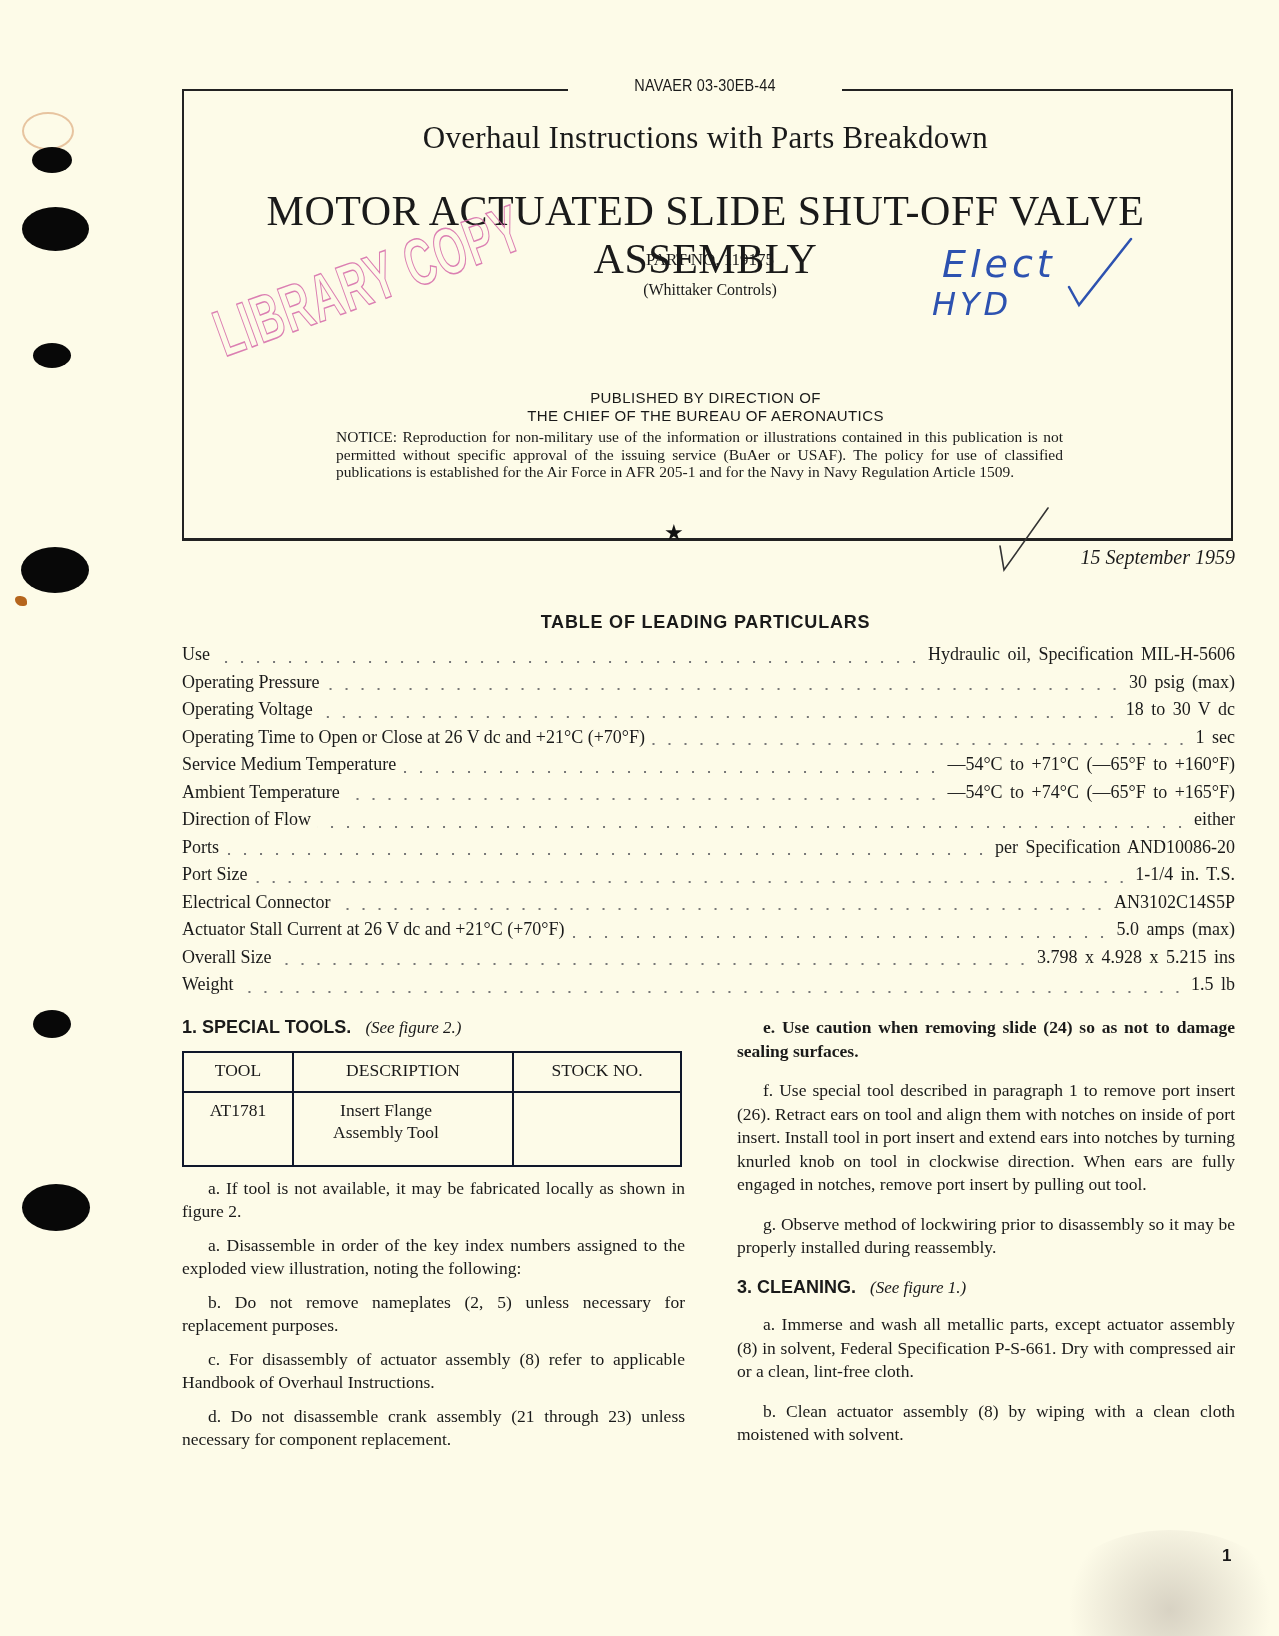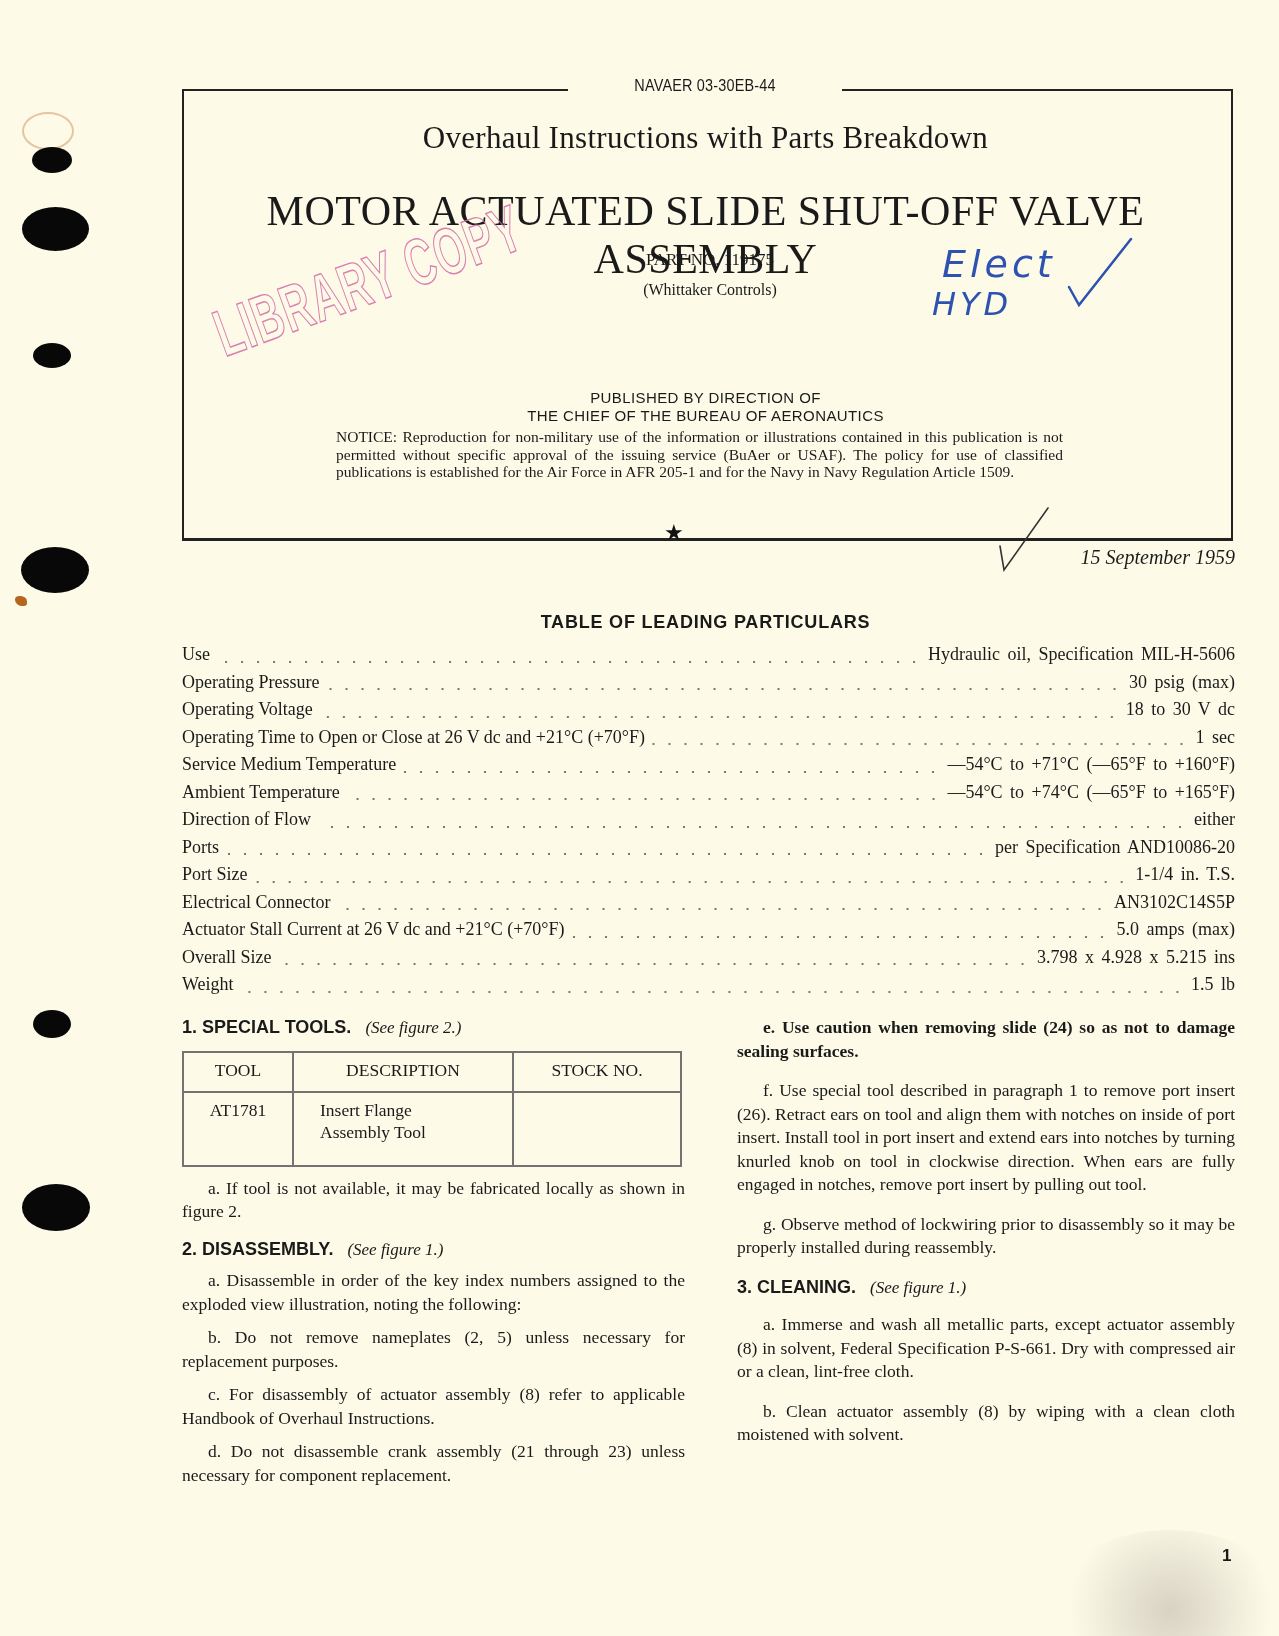--- a/index.html
+++ b/index.html
@@ -84,21 +84,21 @@
 
     
     .col { position: absolute; font-size: 17.5px; line-height: 23.5px; }
     .col-left { left: 182px; width: 503px; top: 1016px; }
     .col-right { left: 737px; width: 498px; top: 1016px; }
     .sec-head { font-family: "Liberation Sans", "DejaVu Sans", sans-serif; font-weight: bold; font-size: 18px; margin: 0; }
     .sec-head .ref { font-family: "Liberation Serif", serif; font-style: italic; font-weight: normal; font-size: 17px; margin-left: 14px; }
     .para { margin: 0 0 10px 0; text-indent: 26px; text-align: justify; }
 
     table.tools { border-collapse: collapse; width: 500px; margin: 11px 0 10px 0; font-size: 17.5px; }
-    table.tools th, table.tools td { border: 2px solid #737373; padding: 6px 10px; vertical-align: top; }
+    table.tools th, table.tools td { border: 2px solid #0f172a; padding: 6px 10px; vertical-align: top; }
     table.tools th { font-weight: normal; text-align: center; height: 26px; }
     table.tools td { height: 60px; line-height: 22px; }
     .page-number {
       position: absolute; left: 1222px; top: 1546px; font-family: "Liberation Sans", sans-serif;
       font-weight: bold; font-size: 17px;
     }
   </style>
 </head>
 <body>
 
@@ -219,28 +219,27 @@
       <thead>
         <tr>
           <th style="width:88px;">TOOL</th>
           <th style="width:198px;">DESCRIPTION</th>
           <th>STOCK NO.</th>
         </tr>
       </thead>
       <tbody>
         <tr>
           <td style="text-align:center;">AT1781</td>
-          <td style="padding-left:26px;padding-right:60px;">Insert Flange Assembly Tool</td>
+          <td style="padding-left:26px;padding-right:60px;text-align:center;">Insert Flange Assembly Tool</td>
           <td></td>
         </tr>
       </tbody>
     </table>
     <p class="para">a. If tool is not available, it may be fabricated locally as shown in figure 2.</p>
 
-    <h2 class="sec-head" style="margin-top:14px;margin-bottom:8px;"><span>2. DISASSEMBLY.</span><span class="ref">(See figure 1.)</span></h2>
     <p class="para">a. Disassemble in order of the key index numbers assigned to the exploded view illustration, noting the following:</p>
     <p class="para">b. Do not remove nameplates (2, 5) unless necessary for replacement purposes.</p>
     <p class="para">c. For disassembly of actuator assembly (8) refer to applicable Handbook of Overhaul Instructions.</p>
     <p class="para">d. Do not disassemble crank assembly (21 through 23) unless necessary for component replacement.</p>
   </div>
 
   <div class="col col-right">
     <p class="para" style="margin-bottom:16px;font-weight:bold;">e. Use caution when removing slide (24) so as not to damage sealing surfaces.</p>
     <p class="para" style="margin-bottom:16px;">f. Use special tool described in paragraph 1 to remove port insert (26). Retract ears on tool and align them with notches on inside of port insert. Install tool in port insert and extend ears into notches by turning knurled knob on tool in clockwise direction. When ears are fully engaged in notches, remove port insert by pulling out tool.</p>
     <p class="para" style="margin-bottom:16px;">g. Observe method of lockwiring prior to disassembly so it may be properly installed during reassembly.</p>

